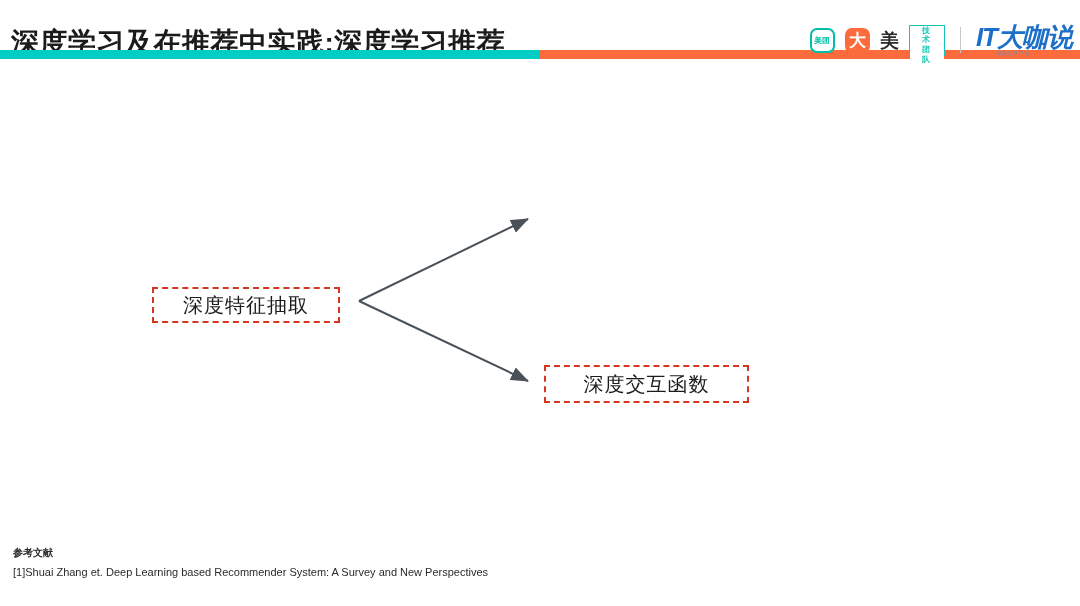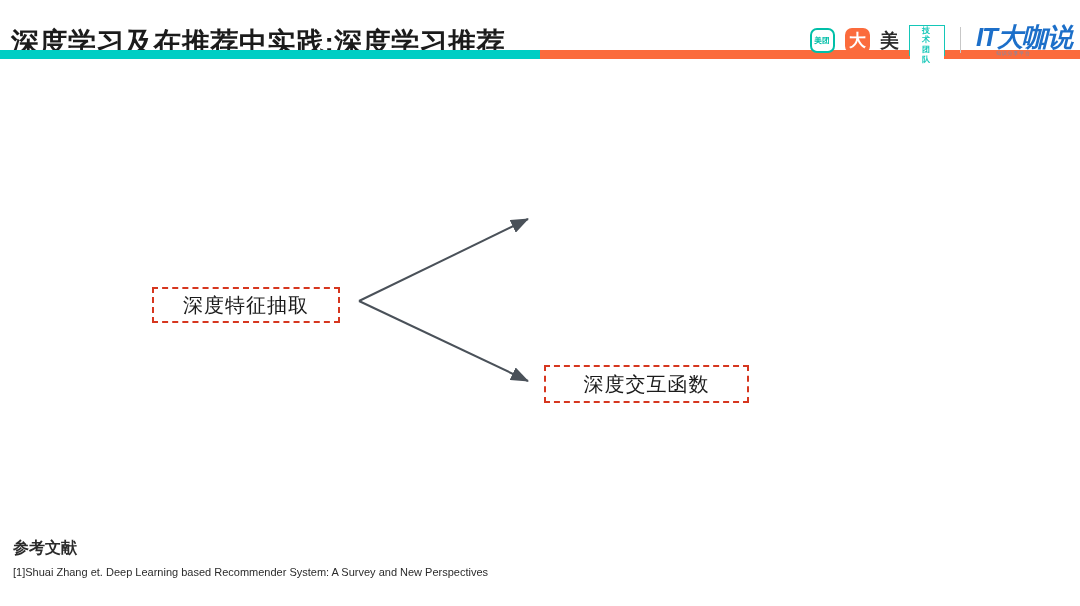--- a/index.html
+++ b/index.html
@@ -202,21 +202,21 @@
   }
 
   
   #footer {
     position: absolute;
     left: 13px;
     bottom: 26px;
     width: 900px;
   }
   #footer-heading {
-    font-size: 16px;
+    font-size: 10px;
     font-weight: bold;
     color: #2b2b2b;
     line-height: 1.4;
     margin-bottom: 5px;
   }
   #footer-reference {
     font-size: 11px;
     color: #2b2b2b;
     line-height: 1.4;
     white-space: nowrap;

